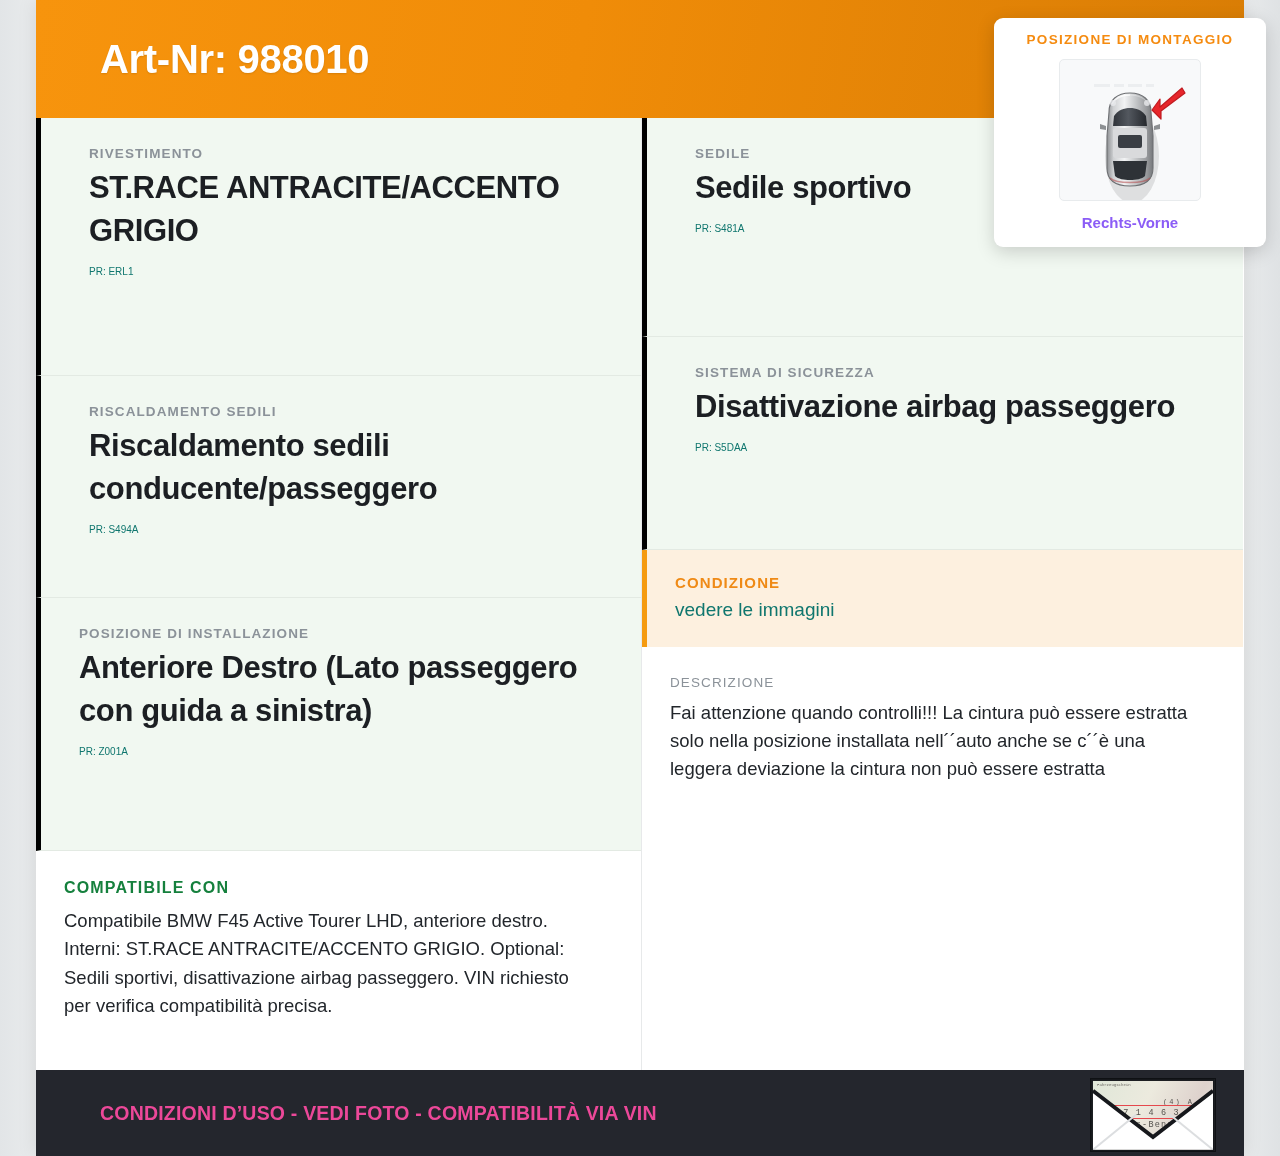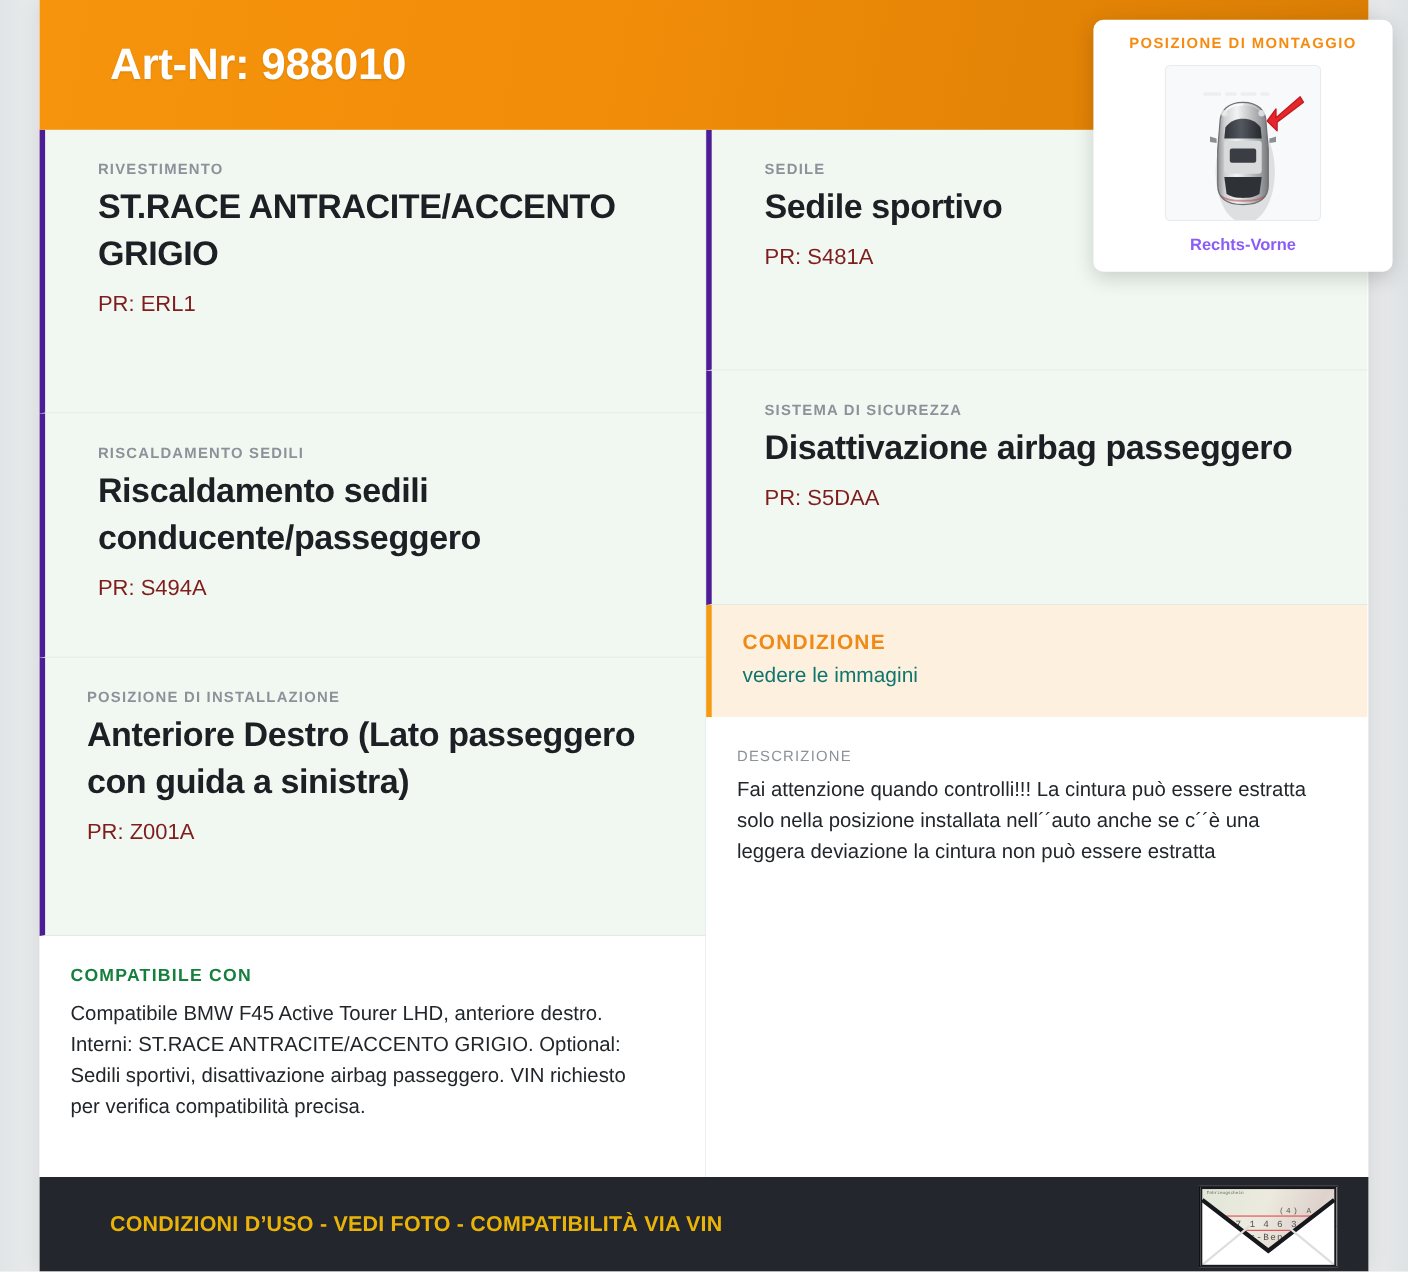--- a/index.html
+++ b/index.html
@@ -61,61 +61,61 @@
   .col {
     display: flex;
     flex-direction: column;
   }
   .col-left  { width: 606px; border-right: 1px solid #e7e9ea; }
   .col-right { width: 601px; }
 
   
   .spec {
     background: #f1f8f1;
-    border-left: 5px solid #4c1d95;
+    border-left: 5px solid #000000;
     border-bottom: 1px solid #e3eae3;
     padding: 28px 44px 26px 48px;
   }
   .spec-label {
     font-size: 13.5px;
     font-weight: bold;
     letter-spacing: 1.1px;
     color: #8b9299;
     text-transform: uppercase;
     margin-bottom: 6px;
   }
   .spec-value {
     font-size: 31px;
     font-weight: bold;
     line-height: 1.38;
     color: #1c1f23;
     letter-spacing: -0.4px;
   }
   .spec-pr {
     margin-top: 13px;
-    font-size: 20px;
-    color: #7f1d1d;
+    font-size: 10px;
+    color: #0f766e;
   }
 
   .spec-a { min-height: 258px; }
   .spec-b { min-height: 222px; }
   .spec-c { min-height: 253px; padding-left: 38px; }
 
   .spec-r1 { min-height: 219px; }
   .spec-r2 { min-height: 213px; }
 
   
   .condition {
     background: #fdf0df;
     border-left: 5px solid #f59b10;
     padding: 24px 44px 26px 28px;
     min-height: 96px;
   }
   .condition-label {
-    font-size: 19px;
+    font-size: 15px;
     font-weight: bold;
     letter-spacing: 1.1px;
     color: #ef8a16;
     text-transform: uppercase;
     margin-bottom: 8px;
   }
   .condition-value {
     font-size: 19px;
     color: #0f766e;
   }
@@ -203,21 +203,21 @@
   .footer {
     flex: 0 0 86px;
     height: 86px;
     background: #24262d;
     display: flex;
     align-items: center;
     padding: 0 16px 0 64px;
     position: relative;
   }
   .footer-text {
-    color: #eab308;
+    color: #ec4899;
     font-size: 19.5px;
     font-weight: bold;
     letter-spacing: 0.2px;
   }
   .footer-badge {
     position: absolute;
     right: 28px;
     top: 8px;
     width: 126px;
     height: 74px;

